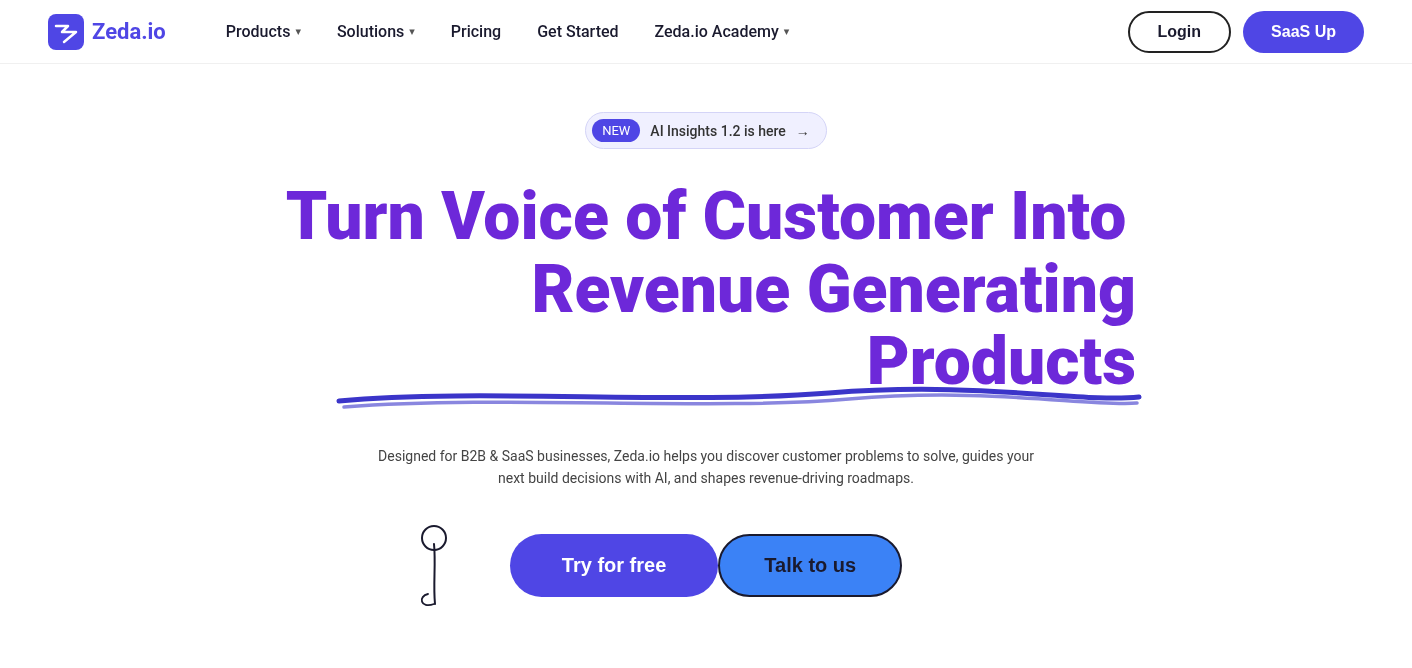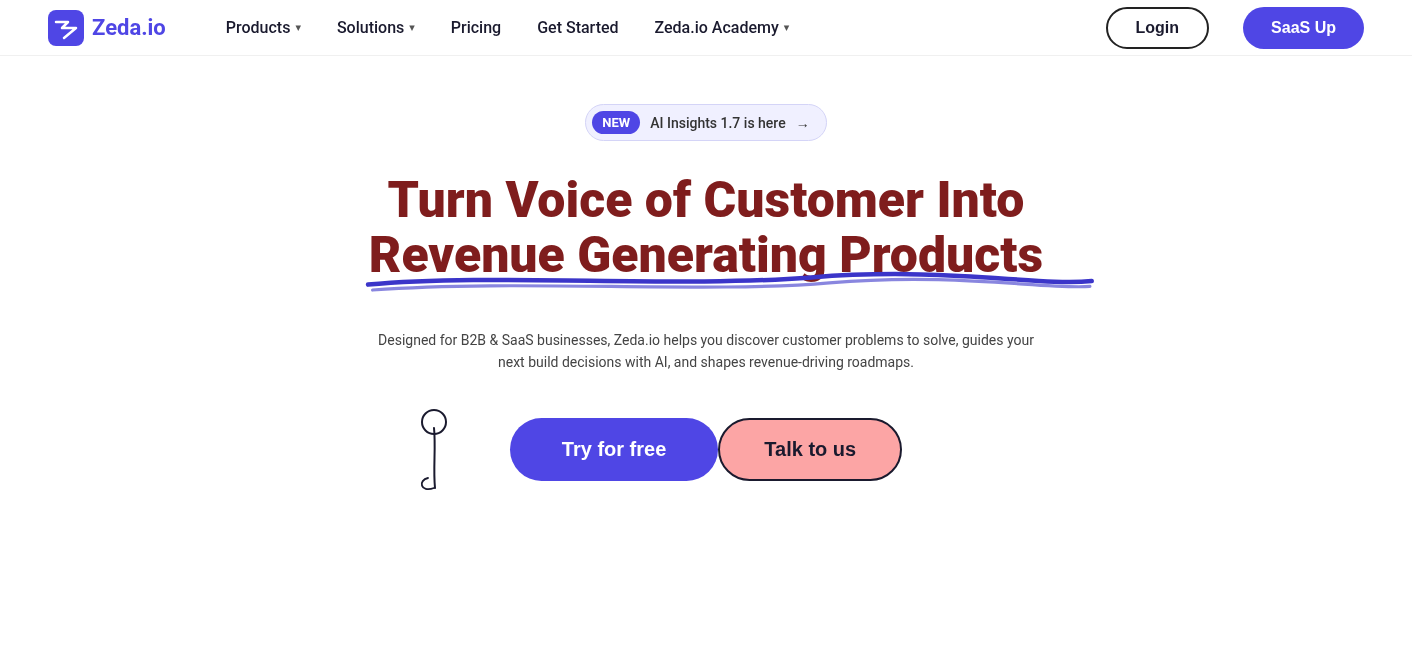--- a/index.html
+++ b/index.html
@@ -9,21 +9,21 @@
       overflow-x: hidden;
       width: 1412px;
       min-height: 668px;
     }
 
     
     nav {
       display: flex;
       align-items: center;
       padding: 0 48px;
-      height: 56px;
+      height: 64px;
       border-bottom: 1px solid #f0f0f0;
     }
     .logo-area {
       display: flex;
       align-items: center;
       gap: 8px;
       margin-right: 60px;
       text-decoration: none;
     }
     .logo-icon {
@@ -51,21 +51,21 @@
       cursor: pointer;
       white-space: nowrap;
     }
     .nav-item .chevron {
       font-size: 11px;
       color: #555;
     }
     .nav-actions {
       display: flex;
       align-items: flex-start;
-      gap: 34px;
+      gap: 12px;
     }
     .btn-login {
       padding: 10px 28px;
       border: 2px solid #222;
       border-radius: 50px;
       background: #fff;
       font-size: 16px;
       font-weight: 600;
       color: #1a1a2e;
       cursor: pointer;
@@ -98,39 +98,39 @@
       background: #f0f0ff;
       border: 1px solid #d4d4f7;
       border-radius: 50px;
       padding: 6px 16px 6px 6px;
       margin-bottom: 32px;
     }
     .badge-new {
       background: #4f46e5;
       color: #fff;
       font-size: 13px;
-      font-weight: 700;
+      font-weight: 400;
       padding: 4px 10px;
       border-radius: 50px;
     }
     .badge-text {
       font-size: 14px;
       font-weight: 500;
       color: #333;
     }
     .badge-arrow {
       font-size: 14px;
       color: #333;
     }
 
     
     .hero-title {
-      font-size: 50px;
+      font-size: 66px;
       font-weight: 900;
-      color: #7f1d1d;
+      color: #6d28d9;
       text-align: center;
       line-height: 1.1;
       max-width: 860px;
       margin-bottom: 8px;
     }
     .hero-title-line2 {
       position: relative;
       display: inline-block;
       text-align: right;
     }
@@ -165,21 +165,21 @@
       background: #4f46e5;
       color: #fff;
       border: none;
       border-radius: 50px;
       font-size: 20px;
       font-weight: 600;
       cursor: pointer;
     }
     .btn-talk {
       padding: 18px 44px;
-      background: #fca5a5;
+      background: #3b82f6;
       color: #1a1a2e;
       border: 2px solid #1a1a2e;
       border-radius: 50px;
       font-size: 20px;
       font-weight: 600;
       cursor: pointer;
     }
 
     
     .doodle-flower {
@@ -224,21 +224,21 @@
   <div class="nav-actions">
     <button class="btn-login">Login</button>
     <button class="btn-signup">SaaS Up</button>
   </div>
 </nav>
 
 <section class="hero">
 
   <div class="badge">
     <span class="badge-new">NEW</span>
-    <span class="badge-text">AI Insights 1.7 is here</span>
+    <span class="badge-text">AI Insights 1.2 is here</span>
     <span class="badge-arrow">→</span>
   </div>
 
   <h1 class="hero-title">
     <span>Turn Voice of Customer Into</span><br>
     <span class="hero-title-line2">
       <span>Revenue Generating Products</span>
       <svg class="underline-svg" viewBox="0 0 820 28" fill="none" xmlns="http://www.w3.org/2000/svg" height="28">
         <path d="M10 18 C 150 5, 350 22, 500 10 C 650 -2, 750 20, 810 14" stroke="#3b35c9" stroke-width="5" stroke-linecap="round" fill="none"></path>
         <path d="M15 24 C 180 12, 380 28, 520 16 C 660 4, 760 24, 808 20" stroke="#3b35c9" stroke-width="3.5" stroke-linecap="round" fill="none" opacity="0.6"></path>

